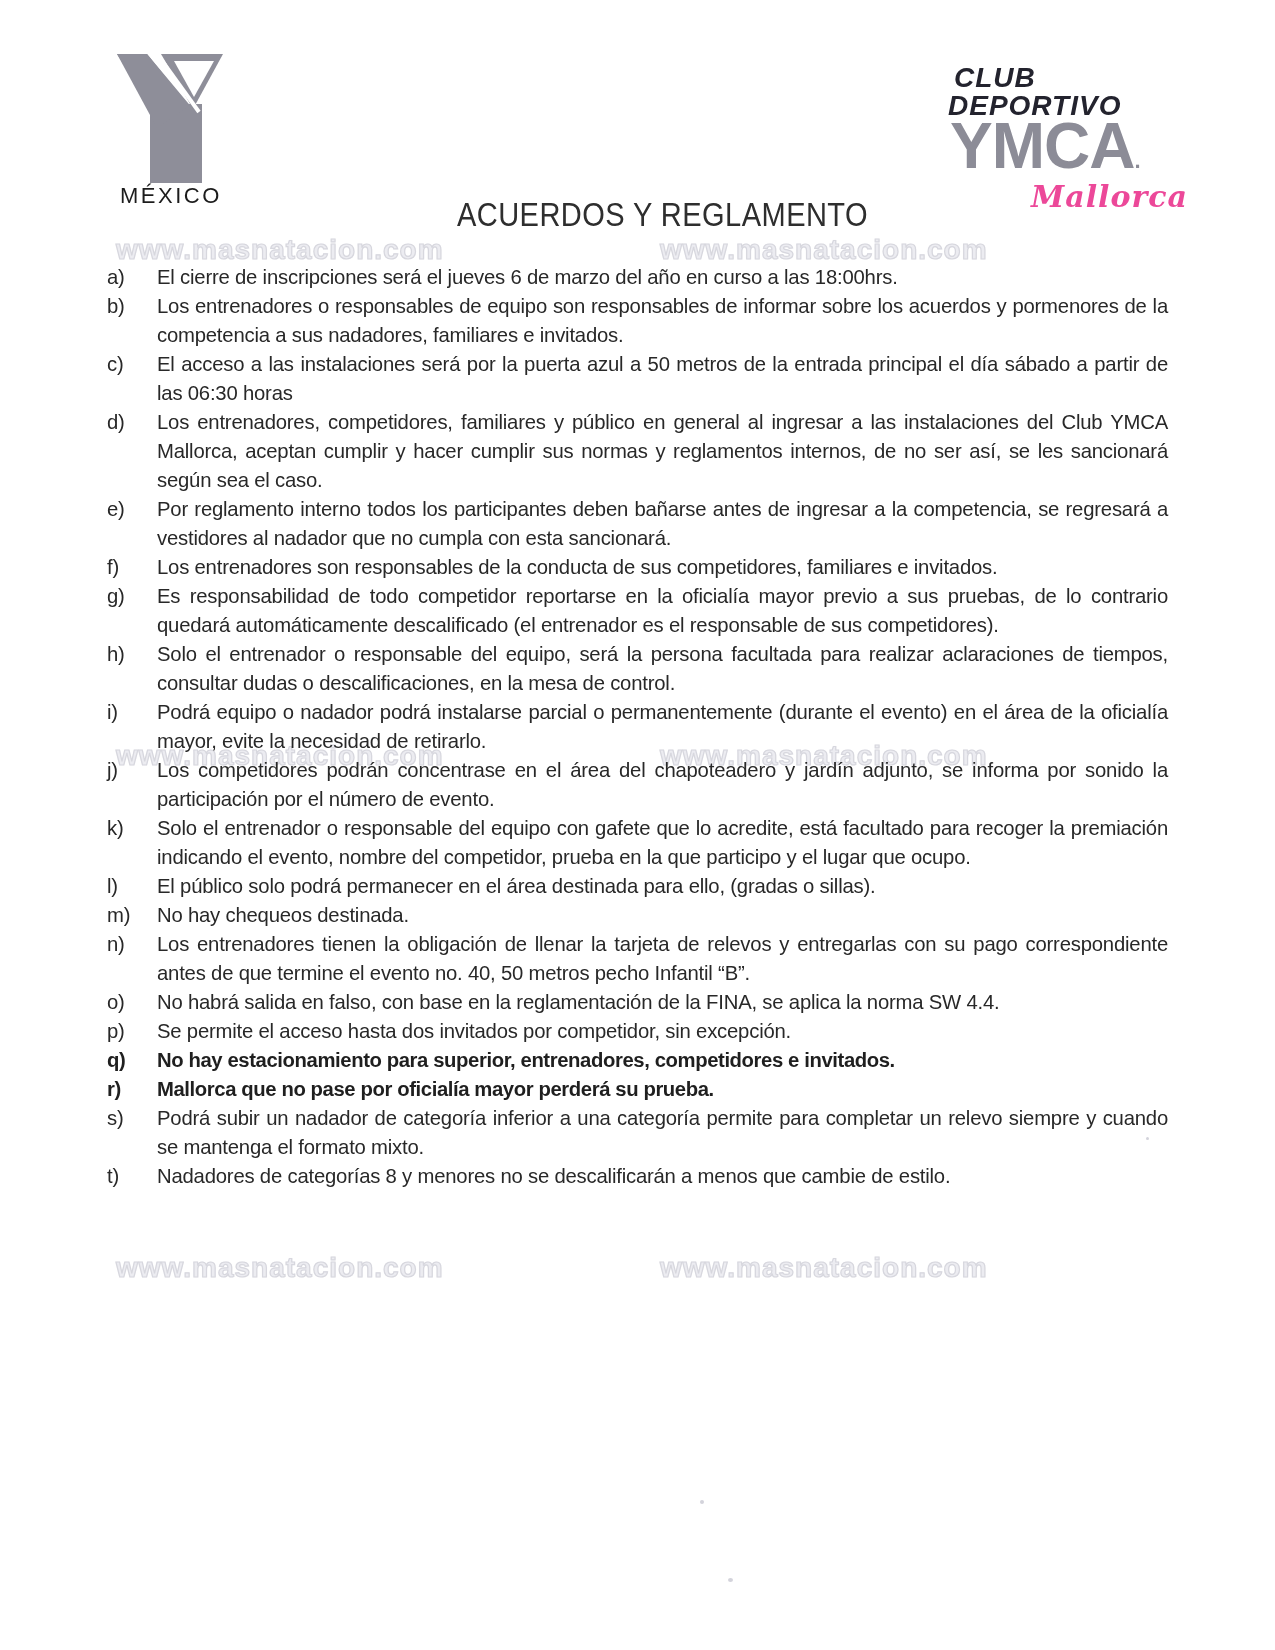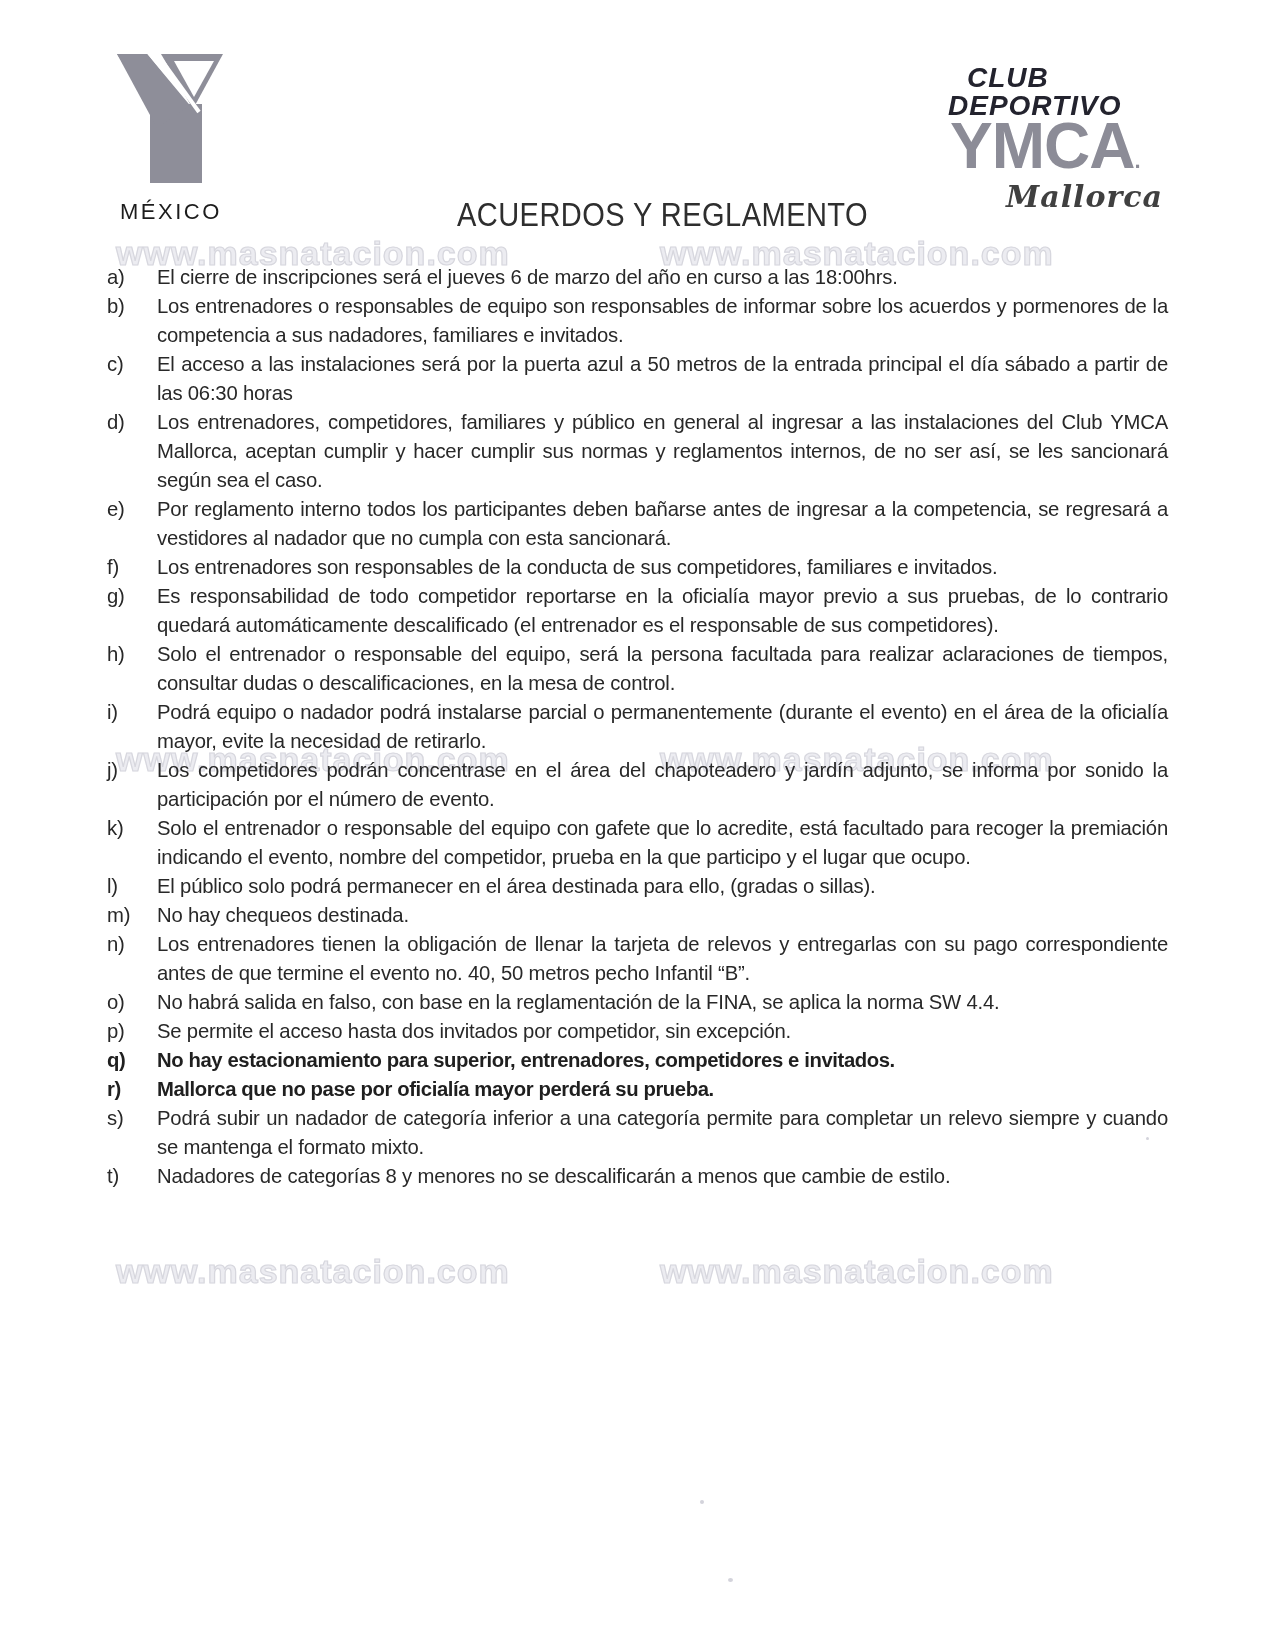--- a/index.html
+++ b/index.html
@@ -13,59 +13,58 @@
   }
   .page { position:absolute; inset:0; }
 
   
   .logo-left { position:absolute; left:117px; top:54px; width:130px; }
   .logo-left svg { display:block; }
   .mexico-caption {
     position:absolute; left:3px; top:129px;
     font-size:22px; letter-spacing:2.5px; color:#1c1c1c;
     white-space:nowrap;
-    margin-top:16px;
   }
 
   
   .logo-right { position:absolute; left:948px; top:64px; width:240px; }
   .club-line1, .club-line2 {
     font-weight:bold; font-style:italic; font-size:28px; line-height:28px;
     letter-spacing:1px; color:#23232e; white-space:nowrap;
   }
-  .club-line1 { margin-left:19px; }
+  .club-line1 { margin-left:6px; }
   .ymca-word {
     position:relative; margin-left:2px; margin-top:-2px;
     font-weight:bold; font-size:64px; line-height:56px; letter-spacing:-1px;
     color:#8c8c97; white-space:nowrap;
   }
   .ymca-mark { font-size:22px; color:#8c8c97; vertical-align:baseline; }
   .y-notch {
     position:absolute; left:12px; top:5px; width:0; height:0;
     border-left:10px solid transparent; border-right:10px solid transparent;
     border-top:13px solid #ffffff;
   }
   .mallorca {
     margin-left:58px; margin-top:-10px;
     font-family:"DejaVu Serif", serif; font-style:italic; font-weight:bold;
-    font-size:30px; color:#404040; letter-spacing:1px; white-space:nowrap;
+    font-size:30px; color:#ec4899; letter-spacing:1px; white-space:nowrap;text-align:right;
   }
 
   
   .title {
     position:absolute; left:50px; top:196px; width:1225px; margin:0;
     text-align:center;
     font-size:33px; font-weight:normal; letter-spacing:0.5px; color:#2e2e2e;
     transform:scaleX(0.88);
   }
 
   
   .wm {
     position:absolute;
-    font-weight:bold; font-size:34px; letter-spacing:1px;
+    font-weight:bold; font-size:28px; letter-spacing:1px;
     color:#ececf1; -webkit-text-stroke:1.2px #d7d7de;
     text-shadow:0 0 1px #dcdce2;
     white-space:nowrap; user-select:none;
   }
   .wm.r1l { left:116px; top:234px; }
   .wm.r1r { left:660px; top:234px; }
   .wm.r2l { left:116px; top:740px; }
   .wm.r2r { left:660px; top:740px; }
   .wm.r3l { left:116px; top:1252px; }
   .wm.r3r { left:660px; top:1252px; }

